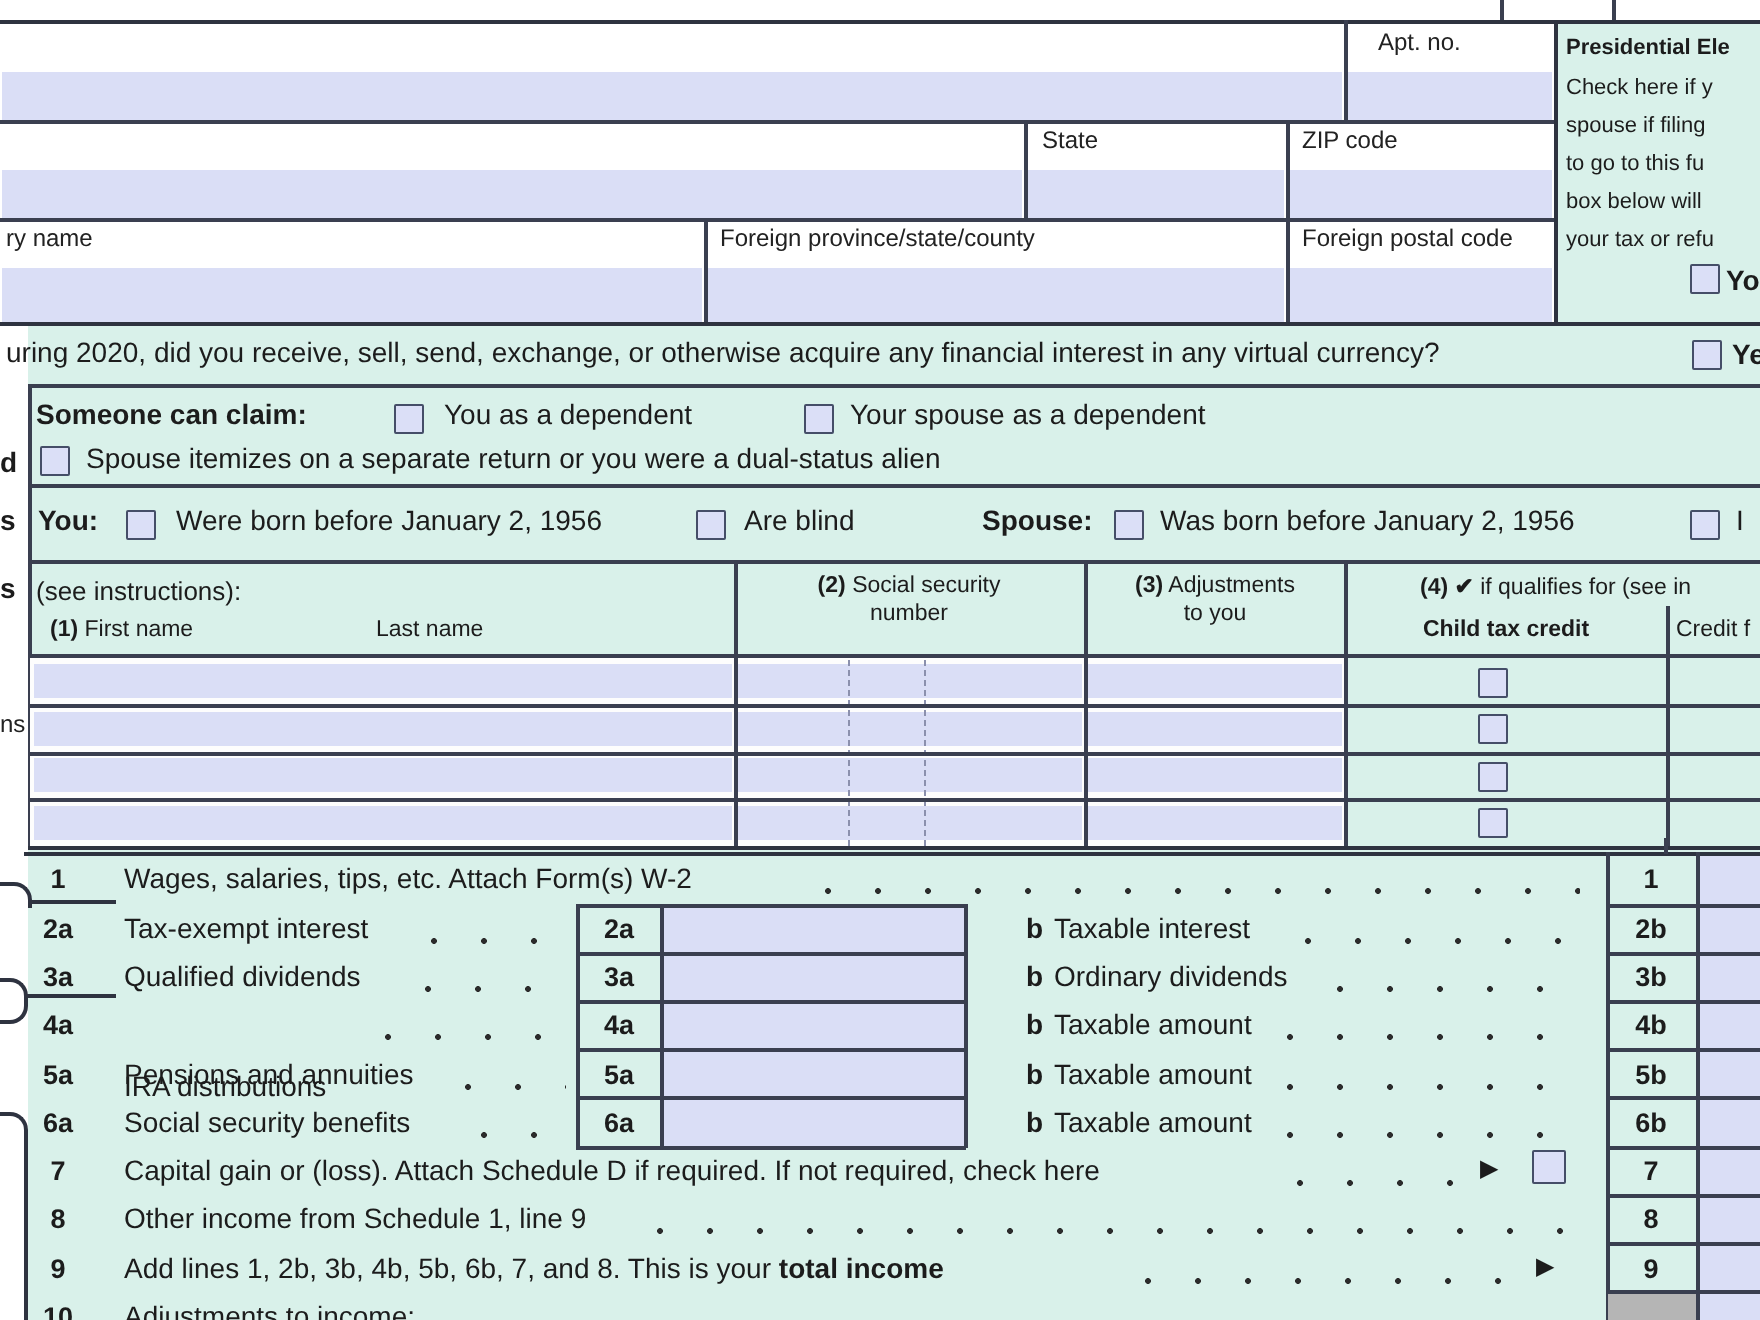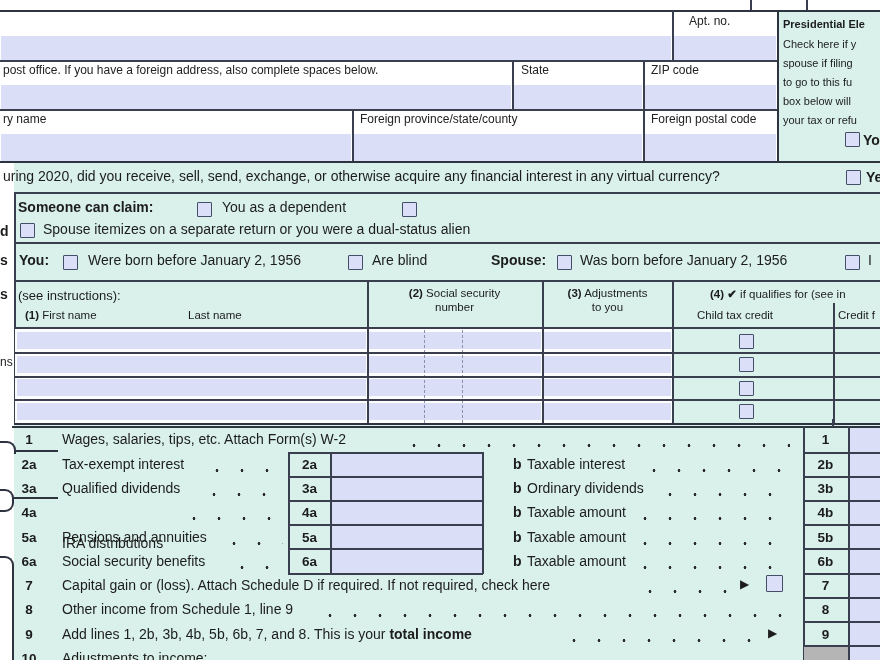--- a/index.html
+++ b/index.html
@@ -34,21 +34,20 @@
   <div class="vl" style="left:750px;top:0;height:11px;"></div>
   <div class="vl" style="left:806px;top:0;height:10px;"></div>
   <div class="hl2" style="left:0;top:10px;width:880px;"></div>
 
   <span class="lbl" style="left:689px;top:15px;">Apt. no.</span>
   <div class="lav" style="left:1px;top:36px;width:670px;height:24px;"></div>
   <div class="lav" style="left:674px;top:36px;width:102px;height:24px;"></div>
   <div class="vl" style="left:672px;top:10px;height:51px;"></div>
   <div class="hl" style="left:0;top:60px;width:777px;"></div>
 
-  <span class="lbl" style="left:3px;top:64px;">post office. If you have a foreign address, also complete spaces below.</span>
   <span class="lbl" style="left:521px;top:64px;">State</span>
   <span class="lbl" style="left:651px;top:64px;">ZIP code</span>
   <div class="lav" style="left:1px;top:85px;width:510px;height:24px;"></div>
   <div class="lav" style="left:514px;top:85px;width:128px;height:24px;"></div>
   <div class="lav" style="left:645px;top:85px;width:131px;height:24px;"></div>
   <div class="vl" style="left:512px;top:60px;height:50px;"></div>
   <div class="vl" style="left:643px;top:60px;height:102px;"></div>
   <div class="hl" style="left:0;top:109px;width:777px;"></div>
 
   <span class="lbl" style="left:3px;top:113px;">ry name</span>
@@ -77,20 +76,21 @@
   <div class="cb" style="left:846px;top:170px;"></div>
   <span class="t b" style="left:866px;top:170px;">Ye</span>
   <div class="hl" style="left:14px;top:192px;width:866px;"></div>
   <div class="vl" style="left:14px;top:192px;height:232px;"></div>
 
   <span class="t b" style="left:0;top:224px;">d</span>
   <span class="t b" style="left:18px;top:200px;">Someone can claim:</span>
   <div class="cb" style="left:197px;top:202px;"></div>
   <span class="t" style="left:222px;top:200px;">You as a dependent</span>
   <div class="cb" style="left:402px;top:202px;"></div>
+  <span class="t" style="left:425px;top:200px;">Your spouse as a dependent</span>
   <div class="cb" style="left:20px;top:223px;"></div>
   <span class="t" style="left:43px;top:222px;">Spouse itemizes on a separate return or you were a dual-status alien</span>
   <div class="hl" style="left:14px;top:242px;width:866px;"></div>
 
   <span class="t b" style="left:0;top:253px;">s</span>
   <span class="t b" style="left:19px;top:253px;">You:</span>
   <div class="cb" style="left:63px;top:255px;"></div>
   <span class="t" style="left:88px;top:253px;">Were born before January 2, 1956</span>
   <div class="cb" style="left:348px;top:255px;"></div>
   <span class="t" style="left:372px;top:253px;">Are blind</span>
@@ -102,21 +102,21 @@
   <div class="hl" style="left:14px;top:280px;width:866px;"></div>
 
   <span class="t b" style="left:0;top:287px;">s</span>
   <span class="t" style="left:18px;top:288px;font-size:13px;">(see instructions):</span>
   <span class="dep" style="left:25px;top:308px;"><span class="b">(1)</span> <span>First name</span></span>
   <span class="dep" style="left:188px;top:308px;">Last name</span>
 
   <div class="dep ctr" style="left:367px;top:286px;width:175px;"><span class="b">(2)</span> <span>Social security</span><br><span>number</span></div>
   <div class="dep ctr" style="left:542px;top:286px;width:131px;"><span class="b">(3)</span> <span>Adjustments</span><br><span>to you</span></div>
   <span class="dep" style="left:710px;top:287px;"><span class="b">(4) ✔</span> <span>if qualifies for (see in</span></span>
-  <div class="dep ctr" style="left:655px;top:308px;width:160px;">Child tax credit</div>
+  <div class="dep ctr" style="left:673px;top:308px;width:160px;font-weight:bold;">Child tax credit</div>
   <span class="dep" style="left:838px;top:308px;">Credit f</span>
   <div class="hl" style="left:14px;top:327px;width:866px;"></div>
 
   <div class="abs" style="left:15px;top:329px;width:657px;height:94px;background:#fdfdfd;"></div>
 
   <div class="lav" style="left:17px;top:332px;width:349px;height:17px;"></div>
   <div class="lav" style="left:369px;top:332px;width:172px;height:17px;"></div>
   <div class="lav" style="left:544px;top:332px;width:127px;height:17px;"></div>
   <div class="lav" style="left:17px;top:356px;width:349px;height:17px;"></div>
   <div class="lav" style="left:369px;top:356px;width:172px;height:17px;"></div>

